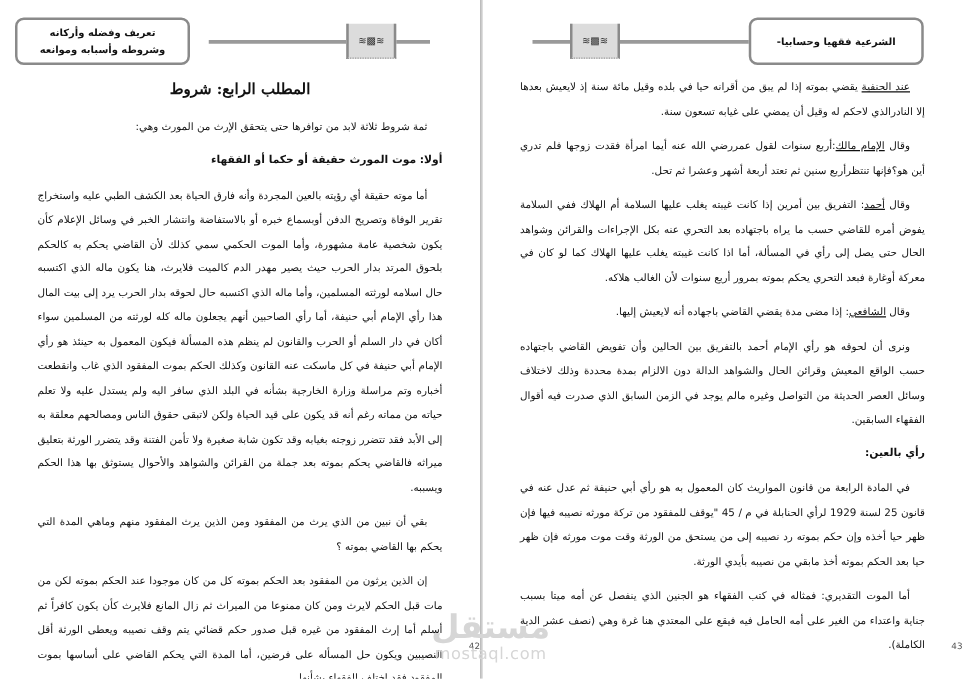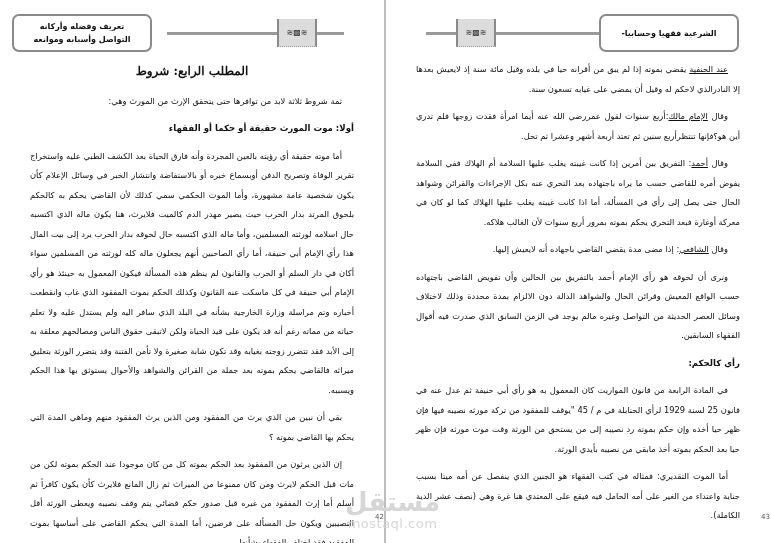--- a/index.html
+++ b/index.html
@@ -36,21 +36,21 @@
 </style>
 </head>
 <body>
 
 <div class="spread">
 
   <div class="page left">
     <div class="header" style="left:0; right:0;">
       <div class="hdr-box" style="left:12px; width:140px; direction:rtl;">
         <span>تعريف وفضله وأركانه</span>
-        <span>التواصل وأسبابه وموانعه</span>
+        <span>وشروطه وأسبابه وموانعه</span>
       </div>
       <div class="hdr-line" style="left:167px; width:110px;"></div>
       <div class="hdr-badge" style="left:277px;">
         <span>≋▩≋</span>
       </div>
       <div class="hdr-line" style="left:317px; width:27px;"></div>
     </div>
 
     <div class="content">
       <div class="section-title">المطلب الرابع: شروط</div>
@@ -75,21 +75,21 @@
         <span>الشرعية فقهيا وحسابيا-</span>
       </div>
     </div>
 
     <div class="content">
       <p><span class="u">عند الحنفية</span><span> يقضي بموته إذا لم يبق من أقرانه حيا في بلده وقيل مائة سنة إذ لايعيش بعدها إلا النادرالذي لاحكم له وقيل أن يمضي على غيابه تسعون سنة.</span></p>
       <p><span>وقال </span><span class="u">الإمام مالك</span><span>:أربع سنوات لقول عمررضي الله عنه أيما امرأة فقدت زوجها فلم تدري أين هو؟فإنها تنتظرأربع سنين ثم تعتد أربعة أشهر وعشرا ثم تحل.</span></p>
       <p><span>وقال </span><span class="u">أحمد</span><span>: التفريق بين أمرين إذا كانت غيبته يغلب عليها السلامة أم الهلاك ففي السلامة يفوض أمره للقاضي حسب ما يراه باجتهاده بعد التحري عنه بكل الإجراءات والقرائن وشواهد الحال حتى يصل إلى رأي في المسألة، أما اذا كانت غيبته يغلب عليها الهلاك كما لو كان في معركة أوغارة فبعد التحري يحكم بموته بمرور أربع سنوات لأن الغالب هلاكه.</span></p>
       <p><span>وقال </span><span class="u">الشافعي</span><span>: إذا مضى مدة يقضي القاضي باجهاده أنه لايعيش إليها.</span></p>
       <p>ونرى أن لحوقه هو رأي الإمام أحمد بالتفريق بين الحالين وأن تفويض القاضي باجتهاده حسب الواقع المعيش وقرائن الحال والشواهد الدالة دون الالزام بمدة محددة وذلك لاختلاف وسائل العصر الحديثة من التواصل وغيره مالم يوجد في الزمن السابق الذي صدرت فيه أقوال الفقهاء السابقين.</p>
-      <div class="subhead">رأي كالحكم:</div>
+      <div class="subhead">رأي بالعين:</div>
       <p>في المادة الرابعة من قانون المواريث كان المعمول به هو رأي أبي حنيفة ثم عدل عنه في قانون 25 لسنة 1929 لرأي الحنابلة في م / 45 "يوقف للمفقود من تركة مورثه نصيبه فيها فإن ظهر حيا أخذه وإن حكم بموته رد نصيبه إلى من يستحق من الورثة وقت موت مورثه فإن ظهر حيا بعد الحكم بموته أخذ مابقي من نصيبه بأيدي الورثة.</p>
       <p>أما الموت التقديري: فمثاله في كتب الفقهاء هو الجنين الذي ينفصل عن أمه ميتا بسبب جناية واعتداء من الغير على أمه الحامل فيه فيقع على المعتدي هنا غرة وهي (نصف عشر الدية الكاملة).</p>
     </div>
 
     <div class="page-num">43</div>
   </div>
 </div>
 
 <div class="watermark">
   <span class="wm-ar">مستقل</span>

